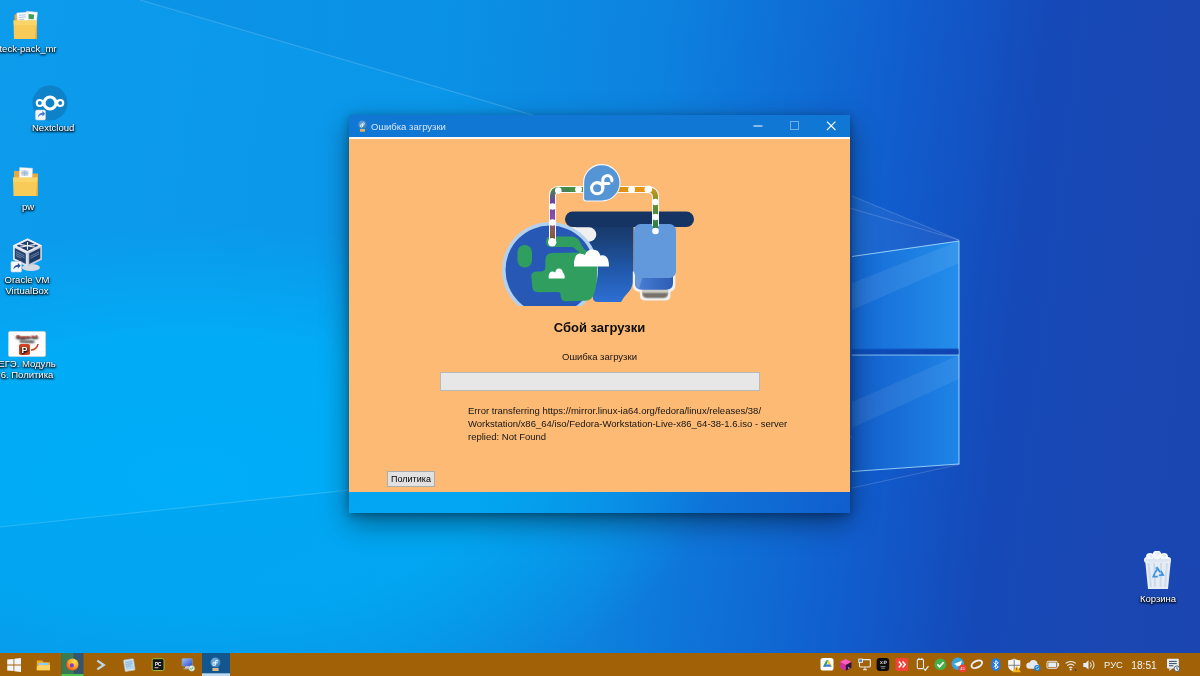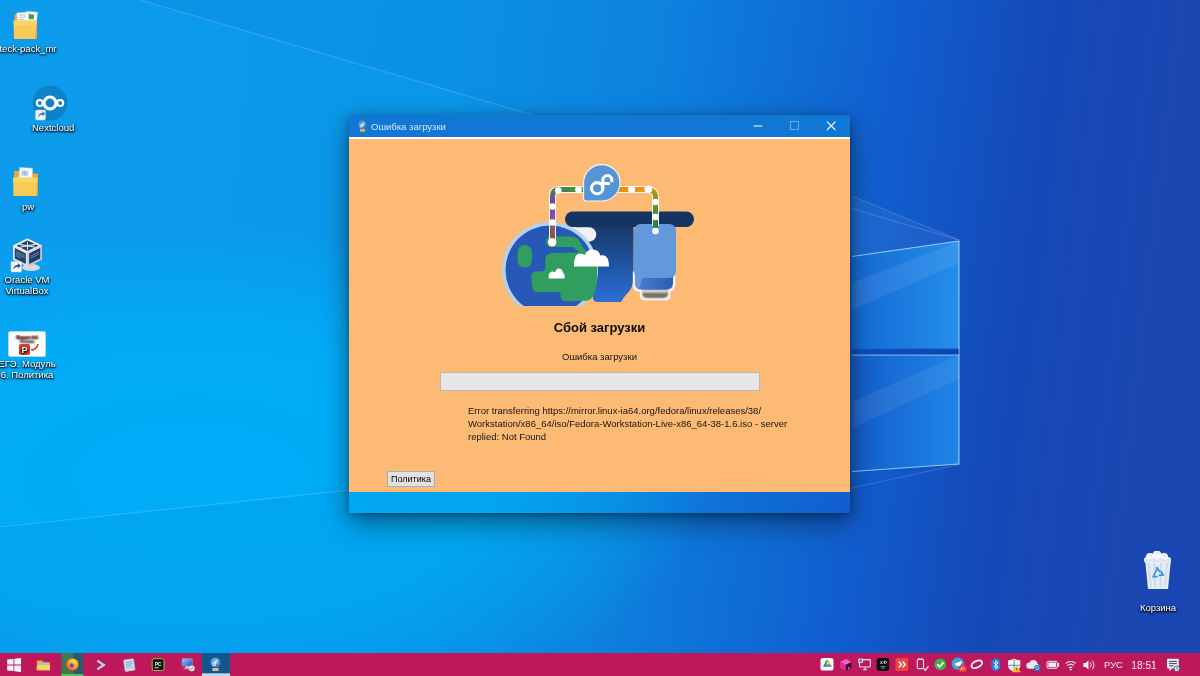--- a/index.html
+++ b/index.html
@@ -7,21 +7,21 @@
 #desk { position:absolute; left:0; top:0; width:1200px; height:664px;
   background:
     radial-gradient(ellipse 60% 53% at 16% 72%, #00adf8 0%, #02abf6 40%, rgba(2,171,246,0) 72%),
     linear-gradient(97deg, #0d9bec 0%, #0a97ea 35%, #0d86e2 52%, #0f70d8 63%, #115ccd 72%, #1549b8 82%, #1a47b2 92%, #1b46b2 100%);
 }
 #wallsvg { position:absolute; left:0; top:0; }
 .dicon { position:absolute; text-align:center; color:#fff; font-size:9.5px; line-height:11px;
   text-shadow: 0 1px 2px rgba(0,0,0,.95), 1px 1px 2px rgba(0,0,0,.75), -1px 1px 2px rgba(0,0,0,.5); }
 .dicon div { margin-top:1px; }
 .dicon .ic { display:block; margin:0 auto; }
-#taskbar { position:absolute; left:0; top:653px; width:1200px; height:23px; background:#be185d; }
+#taskbar { position:absolute; left:0; top:653px; width:1200px; height:23px; background:#a16207; }
 #dialog { position:absolute; left:349px; top:115px; width:501px; height:398px;
   box-shadow: 0 10px 26px rgba(0,0,0,.42), 0 2px 8px rgba(0,0,0,.3); }
 #titlebar { position:absolute; left:0; top:0; width:501px; height:22px; background:#1177d4; }
 #titlebar .ttext { position:absolute; left:22px; top:6px; font-size:9.5px; color:#d5e7fa; }
 #dbody { position:absolute; left:0; top:22px; width:501px; height:355px; background:#fdba74; border-top:2px solid #fbfbfb; }
 .ctext { position:absolute; color:#151515; }
 #h1 { left:0; top:181px; width:501px; text-align:center; font-size:13px; line-height:15px; font-weight:bold; color:#0d0d0d;}
 #h2 { left:0; top:212px; width:501px; text-align:center; font-size:9.5px; line-height:11px; }
 #pbar { position:absolute; left:91px; top:233px; width:320px; height:19px; background:#e7e7e7; border:1px solid #b9b9b9; }
 #err { left:91px; top:265px; width:340px; font-size:9.5px; line-height:13px;margin-left:28px; }
@@ -162,21 +162,21 @@
     <path d="M4,8 L30,8 L27,38 L7,38 Z" fill="#f0f5fa" opacity="0.95"></path>
     <path d="M4,8 L30,8 L29.7,11 L4.3,11 Z" fill="#dce7f2"></path>
     <path d="M7.5,12 L10,36 M13,12 L14,36 M20,12 L19.5,36 M26,12 L24,36" stroke="#ccdae8" stroke-width="1.8"></path>
     <g fill="none" stroke="#3e94e0" stroke-width="1.8">
       <path d="M14.2,21.5 l2.5,-4 2.3,3.7"></path>
       <path d="M19.8,20 l2.3,4 -4.3,0.4"></path>
       <path d="M16.8,25.7 l-4.5,0 1.8,-4.2"></path>
     </g>
     <path d="M16.7,16 l-1.8,1 1.2,2" fill="none" stroke="#4a9ede" stroke-width="1.1"></path>
   </svg>
-  <div style="margin-top:12px;">Корзина</div>
+  <div style="margin-top:3px;">Корзина</div>
 </div>
 </div>
 <div id="taskbar">
 <svg width="1200" height="23" viewBox="0 0 1200 23">
   <defs>
     <radialGradient id="ffg" cx="0.65" cy="0.28" r="0.9">
       <stop offset="0" stop-color="#ffe14a"></stop>
           <stop offset="0.35" stop-color="#ffb62e"></stop>
       <stop offset="0.62" stop-color="#ff8a1c"></stop>
           <stop offset="0.85" stop-color="#ff4a1d"></stop>

